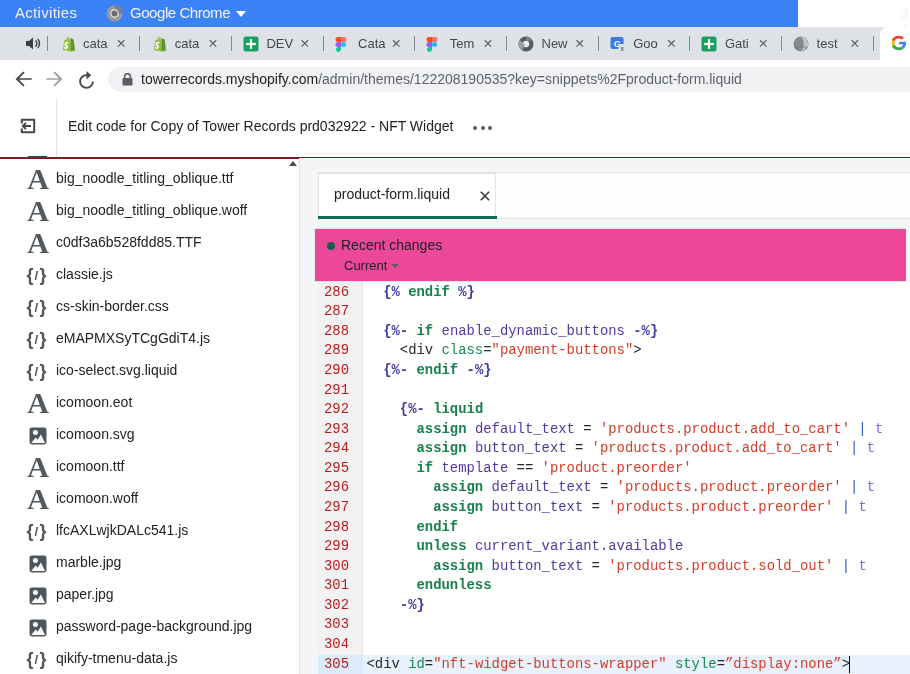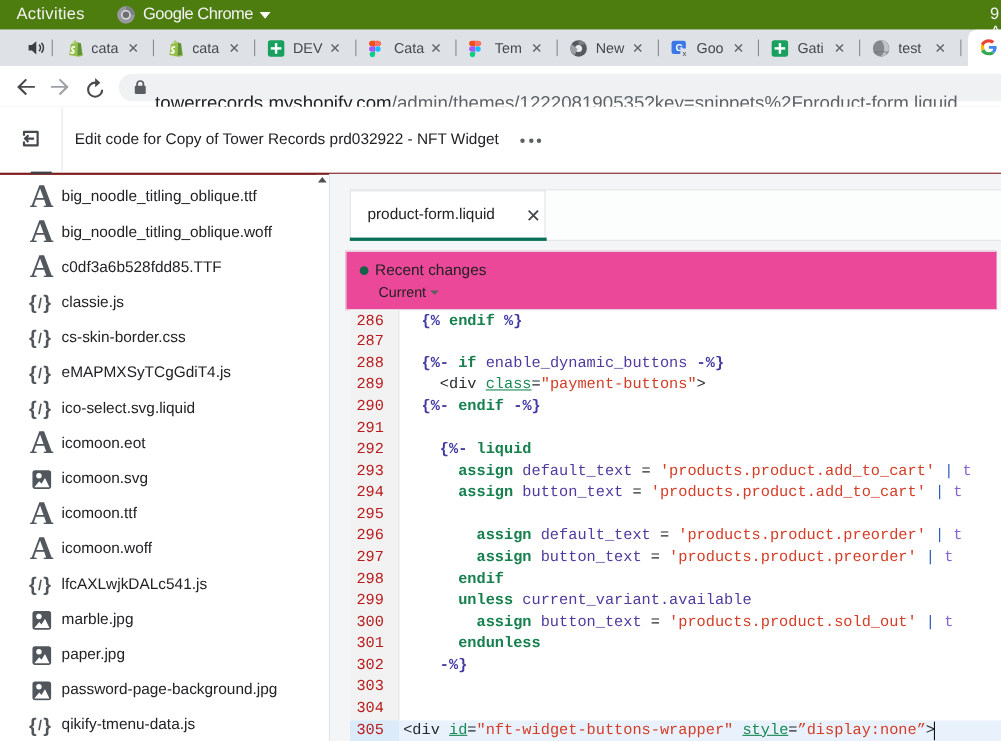--- a/index.html
+++ b/index.html
@@ -1,32 +1,32 @@
 <!DOCTYPE html>
 <html><head>
 <meta charset="utf-8">
 <style>
   html,body{margin:0;padding:0;}
   body{width:910px;height:674px;overflow:hidden;position:relative;
        font-family:"Liberation Sans",sans-serif;background:#fff;}
   .abs{position:absolute;}
   
-  #topbar{left:0;top:0;width:910px;height:27px;background:#4d7c0f;color:#fff;}
+  #topbar{left:0;top:0;width:798px;height:27px;background:#3b82f6;color:#fff;}
   #topbar .txt{position:absolute;top:3.5px;font-size:15px;letter-spacing:0.3px;color:#f2f2f2;}
   
   #tabstrip{left:0;top:27px;width:910px;height:33px;background:#dee1e6;}
   .tab{position:absolute;top:0;height:33px;}
   .tabtitle{position:absolute;top:9px;font-size:13px;color:#45484c;width:31px;
             overflow:hidden;white-space:nowrap;}
   .tabx{position:absolute;top:8.5px;font-size:12.5px;color:#5f6368;}
   .tsep{position:absolute;top:9px;width:1px;height:15px;background:#87898d;}
   
   #urlrow{left:0;top:60px;width:910px;height:37px;background:#fff;border-bottom:1px solid #d9dbde;}
   #pill{position:absolute;left:108px;top:6.5px;width:830px;height:25px;background:#eff1f3;border-radius:13px 0 0 13px;}
-  #urltext{position:absolute;left:141px;top:24px;font-size:17px;color:#202124;white-space:nowrap;}
+  #urltext{position:absolute;left:141px;top:11px;font-size:14px;color:#202124;white-space:nowrap;}
   #urltext .gray{color:#5f6368;}
   
   #shopheader{left:0;top:97px;width:910px;height:60px;background:#fff;border-bottom:6px solid #7f1d1d;}
   #shoptitle{position:absolute;left:68px;top:20.5px;font-size:14px;color:#202223;}
   #vline{position:absolute;left:56px;top:1px;width:1px;height:59px;background:#e3e5e7;}
   
   #sidebar{left:0;top:159px;width:300px;height:515px;background:#fff;}
   .frow{position:absolute;left:0;width:288px;height:32px;}
   .frow .lbl{position:absolute;left:56px;top:6px;font-size:14px;color:#202223;white-space:nowrap;}
   .ficon{position:absolute;left:27px;top:7px;width:18px;height:18px;}
@@ -60,21 +60,21 @@
   #gutter{position:absolute;left:0;top:0;width:44px;height:392px;background:#f2f2f2;border-right:1px solid #e3e3e3;}
   .cl{position:absolute;left:0;width:592px;height:19.58px;line-height:19.58px;white-space:pre;}
   .ln{position:absolute;left:6px;color:#b91c1c;}
   .cd{position:absolute;left:48.5px;color:#24292e;}
   .k{color:#17804f;font-weight:bold;}
   .d{color:#413aa4;font-weight:bold;}
   .v{color:#52399f;}
   .s{color:#d43d27;}
   .p{color:#2b5fc0;}
   .f{color:#8a63d2;}
-  .a{color:#188a52;text-decoration:underline;}
+  .a{color:#188a52;}
   #hl1{position:absolute;left:0px;top:372.6px;width:45px;height:19.6px;background:#dcebf9;}
   #hl2{position:absolute;left:45px;top:372.6px;width:547px;height:19.6px;background:#e8f1fc;}
   #cursor{position:absolute;left:530.9px;top:374px;width:1.5px;height:17px;background:#111;}
 </style>
 </head>
 <body>
 
 <div class="abs" id="topbar">
   <span class="txt" style="left:15px;">Activities</span>
   <svg class="abs" style="left:106px;top:5px;" width="17" height="17" viewBox="0 0 17 17">
@@ -342,21 +342,21 @@
     <div id="codelines">
         <div class="cl" style="top:0.6px;"><span class="ln">286</span><span class="cd"><span>  </span><span class="d">{%</span><span> </span><span class="k">endif</span><span> </span><span class="d">%}</span></span></div>
         <div class="cl" style="top:20.18px;"><span class="ln">287</span><span class="cd"></span></div>
         <div class="cl" style="top:39.76px;"><span class="ln">288</span><span class="cd"><span>  </span><span class="d">{%-</span><span> </span><span class="k">if</span><span> </span><span class="v">enable_dynamic_buttons</span><span> </span><span class="d">-%}</span></span></div>
         <div class="cl" style="top:59.339999999999996px;text-align:right;"><span class="ln">289</span><span class="cd"><span>    &lt;div </span><span class="a">class</span><span>=</span><span class="s">"payment-buttons"</span><span>&gt;</span></span></div>
         <div class="cl" style="top:78.91999999999999px;"><span class="ln">290</span><span class="cd"><span>  </span><span class="d">{%-</span><span> </span><span class="k">endif</span><span> </span><span class="d">-%}</span></span></div>
         <div class="cl" style="top:98.49999999999999px;"><span class="ln">291</span><span class="cd"></span></div>
         <div class="cl" style="top:118.07999999999998px;"><span class="ln">292</span><span class="cd"><span>    </span><span class="d">{%-</span><span> </span><span class="k">liquid</span></span></div>
         <div class="cl" style="top:137.66px;"><span class="ln">293</span><span class="cd"><span>      </span><span class="k">assign</span><span> </span><span class="v">default_text</span><span> = </span><span class="s">'products.product.add_to_cart'</span><span> </span><span class="p">|</span><span> </span><span class="f">t</span></span></div>
         <div class="cl" style="top:157.23999999999998px;"><span class="ln">294</span><span class="cd"><span>      </span><span class="k">assign</span><span> </span><span class="v">button_text</span><span> = </span><span class="s">'products.product.add_to_cart'</span><span> </span><span class="p">|</span><span> </span><span class="f">t</span></span></div>
-        <div class="cl" style="top:176.81999999999996px;"><span class="ln">295</span></div>
+        <div class="cl" style="top:176.81999999999996px;"><span class="ln">295</span><span class="cd"><span>      </span><span class="k">if</span><span> </span><span class="v">template</span><span> == </span><span class="s">'product.preorder'</span></span></div>
         <div class="cl" style="top:196.39999999999998px;"><span class="ln">296</span><span class="cd"><span>        </span><span class="k">assign</span><span> </span><span class="v">default_text</span><span> = </span><span class="s">'products.product.preorder'</span><span> </span><span class="p">|</span><span> </span><span class="f">t</span></span></div>
         <div class="cl" style="top:215.98px;"><span class="ln">297</span><span class="cd"><span>        </span><span class="k">assign</span><span> </span><span class="v">button_text</span><span> = </span><span class="s">'products.product.preorder'</span><span> </span><span class="p">|</span><span> </span><span class="f">t</span></span></div>
         <div class="cl" style="top:235.55999999999997px;"><span class="ln">298</span><span class="cd"><span>      </span><span class="k">endif</span></span></div>
         <div class="cl" style="top:255.13999999999996px;"><span class="ln">299</span><span class="cd"><span>      </span><span class="k">unless</span><span> </span><span class="v">current_variant.available</span></span></div>
         <div class="cl" style="top:274.72px;"><span class="ln">300</span><span class="cd"><span>        </span><span class="k">assign</span><span> </span><span class="v">button_text</span><span> = </span><span class="s">'products.product.sold_out'</span><span> </span><span class="p">|</span><span> </span><span class="f">t</span></span></div>
         <div class="cl" style="top:294.3px;"><span class="ln">301</span><span class="cd"><span>      </span><span class="k">endunless</span></span></div>
         <div class="cl" style="top:313.88px;"><span class="ln">302</span><span class="cd"><span>    </span><span class="d">-%}</span></span></div>
         <div class="cl" style="top:333.46px;"><span class="ln">303</span><span class="cd"></span></div>
         <div class="cl" style="top:353.03999999999996px;"><span class="ln">304</span><span class="cd"></span></div>
         <div class="cl" style="top:372.62px;"><span class="ln">305</span><span class="cd"><span>&lt;div </span><span class="a">id</span><span>=</span><span class="s">"nft-widget-buttons-wrapper"</span><span> </span><span class="a">style</span><span>=</span><span class="s">”display:none”</span><span>&gt;</span></span></div>

